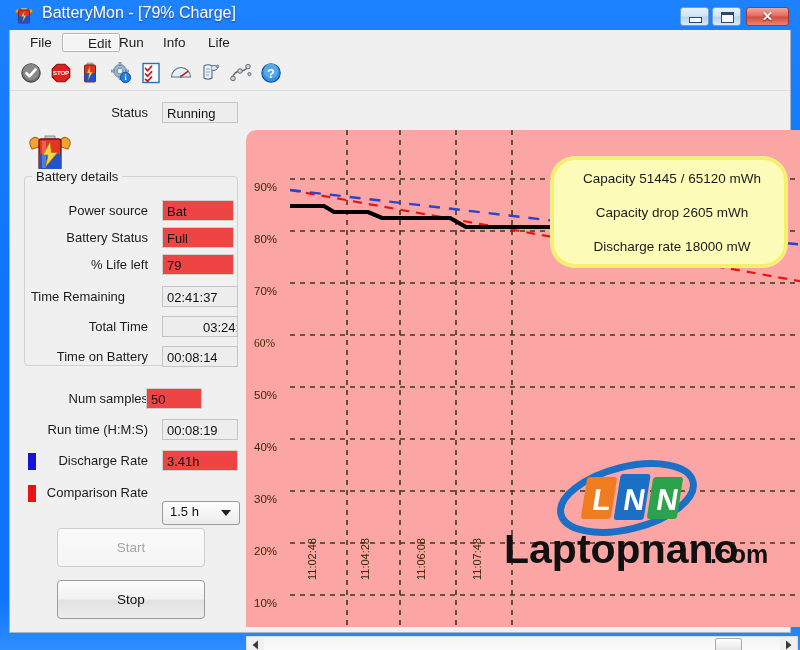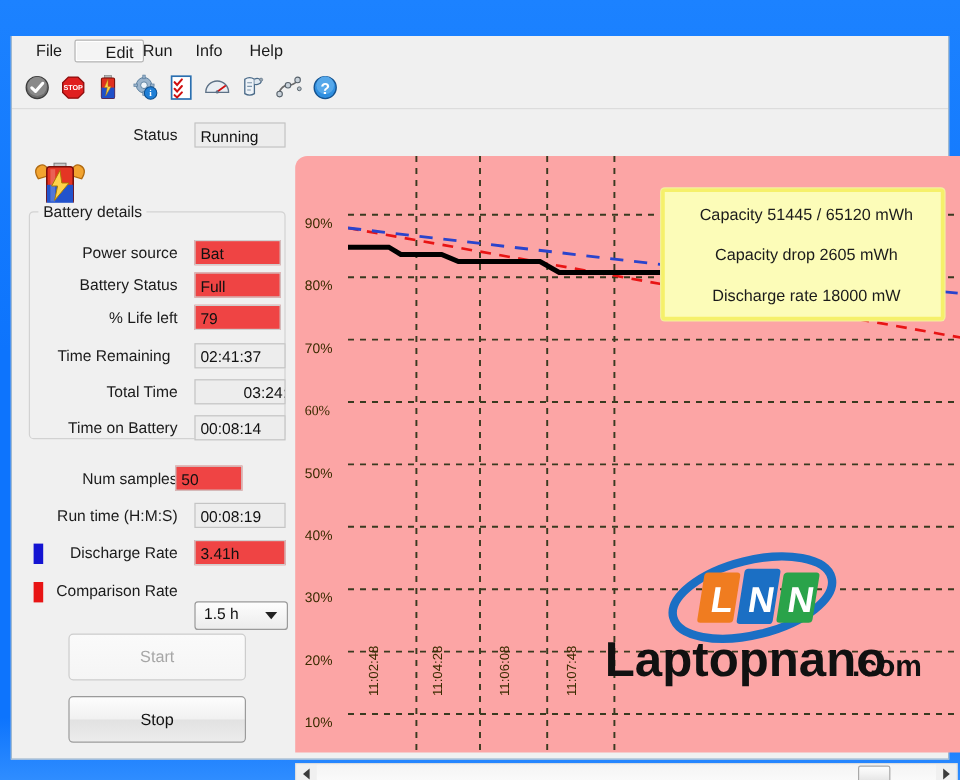--- a/index.html
+++ b/index.html
@@ -113,21 +113,21 @@
     position:absolute;left:236px;top:100px;width:552px;height:500px;
   }
   #chart{
     position:absolute;left:0;top:0;width:548px;height:497px;
     background:#fca5a5;border-top-left-radius:10px;
     overflow:hidden;
     padding-left:44px;
   }
   #tooltip{
     position:absolute;left:305px;top:27px;width:236px;height:110px;
-    background:#fcfcb8;border:3px solid #f5f06a;border-radius:3px;
+    background:#fcfcb8;border:3px solid #f5f06a;border-radius:24px;
     box-sizing:border-box;
     box-shadow:0 0 0 1px #f3eea0;
   }
   .tip-line{
     position:absolute;left:0;width:236px;text-align:center;
     font-size:13.5px;color:#1b1b1b;white-space:nowrap;
   }
   #watermark{position:absolute;left:236px;top:330px;width:290px;height:120px;}
   
   #hscroll{
@@ -154,29 +154,52 @@
   }
   .axis-y-label{
     position:absolute;font-size:11.5px;color:#3a2b00;white-space:nowrap;
   }
 </style>
 </head>
 <body>
 
 <div id="window">
 
+  <div id="titlebar">
+    <span id="title-icon">
+      <svg width="20" height="19" viewBox="0 0 20 19">
+        <path d="M2 7 q-1.5 -3 1 -4 q1.5 -.5 2.5 2 l.5 1.5z" fill="#f0a02a" stroke="#b06a10" stroke-width=".7"></path>
+        <path d="M18 7 q1.5 -3 -1 -4 q-1.5 -.5 -2.5 2 l-.5 1.5z" fill="#f0a02a" stroke="#b06a10" stroke-width=".7"></path>
+        <rect x="7" y="2" width="6" height="2" fill="#c8c8c8" stroke="#7a7a7a" stroke-width=".6"></rect>
+        <rect x="4.5" y="4" width="11" height="13" rx="1.2" fill="#e03020" stroke="#7a1008" stroke-width=".8"></rect>
+        <rect x="4.5" y="10" width="11" height="7" fill="#2050c8"></rect>
+        <path d="M10.5 5 L7.5 10.5 L9.8 10.5 L8.6 15.5 L12.2 9.5 L9.8 9.5 z" fill="#ffd24a" stroke="#a87a00" stroke-width=".4"></path>
+      </svg>
+    </span>
+    <div id="title-text">BatteryMon - [79% Charge]</div>
+
+    <div class="winbtn" id="btn-min">
+        <i></i>
+      </div>
+    <div class="winbtn" id="btn-max">
+        <i></i>
+      </div>
+    <div class="winbtn" id="btn-close">
+      <span>✕</span>
+    </div>
+  </div>
 
   <div id="client">
 
     <div id="menubar">
       <div class="menu-item" style="left:12px;">File</div>
       <div class="menu-item hot" style="left:52px;padding-left:25px;">Edit</div>
       <div class="menu-item" style="left:101px;">Run</div>
       <div class="menu-item" style="left:145px;">Info</div>
-      <div class="menu-item" style="left:190px;">Help</div>
+      <div class="menu-item" style="left:190px;">Life</div>
     </div>
 
     <div id="toolbar">
       <div class="tbtn" style="left:9px;">
         <svg width="24" height="24" viewBox="0 0 24 24">
           <circle cx="12" cy="12" r="9.2" fill="#6e6e6e" stroke="#3c3c3c" stroke-width="1"></circle>
           <circle cx="12" cy="11" r="8" fill="#8a8a8a"></circle>
           <path d="M7.5 12.2 L10.6 15.2 L16.6 8.4" stroke="#ffffff" stroke-width="2.6" fill="none" stroke-linecap="round" stroke-linejoin="round"></path>
         </svg>
       </div>
@@ -273,21 +296,21 @@
 
       <div class="lbl" style="left:20px;top:112px;width:118px;">Power source</div>
       <div class="fld" style="left:152px;top:109px;width:72px;">Bat</div>
 
       <div class="lbl" style="left:20px;top:139px;width:118px;">Battery Status</div>
       <div class="fld" style="left:152px;top:136px;width:72px;">Full</div>
 
       <div class="lbl" style="left:20px;top:166px;width:118px;">% Life left</div>
       <div class="fld" style="left:152px;top:163px;width:72px;">79</div>
 
-      <div class="lbl" style="left:4px;top:198px;width:128px;">Time Remaining</div>
+      <div class="lbl" style="left:4px;top:198px;width:128px;text-align:center;">Time Remaining</div>
       <div class="fld strong" style="left:152px;top:195px;width:76px;">02:41:37</div>
 
       <div class="lbl" style="left:10px;top:228px;width:128px;">Total Time</div>
       <div class="fld strong" style="left:152px;top:225px;width:76px;padding-left:40px;">03:24:35</div>
 
       <div class="lbl" style="left:6px;top:258px;width:132px;">Time on Battery</div>
       <div class="fld strong" style="left:152px;top:255px;width:76px;">00:08:14</div>
 
       <div class="lbl" style="left:20px;top:300px;width:118px;">Num samples</div>
       <div class="fld" style="left:136px;top:297px;width:56px;">50</div>

